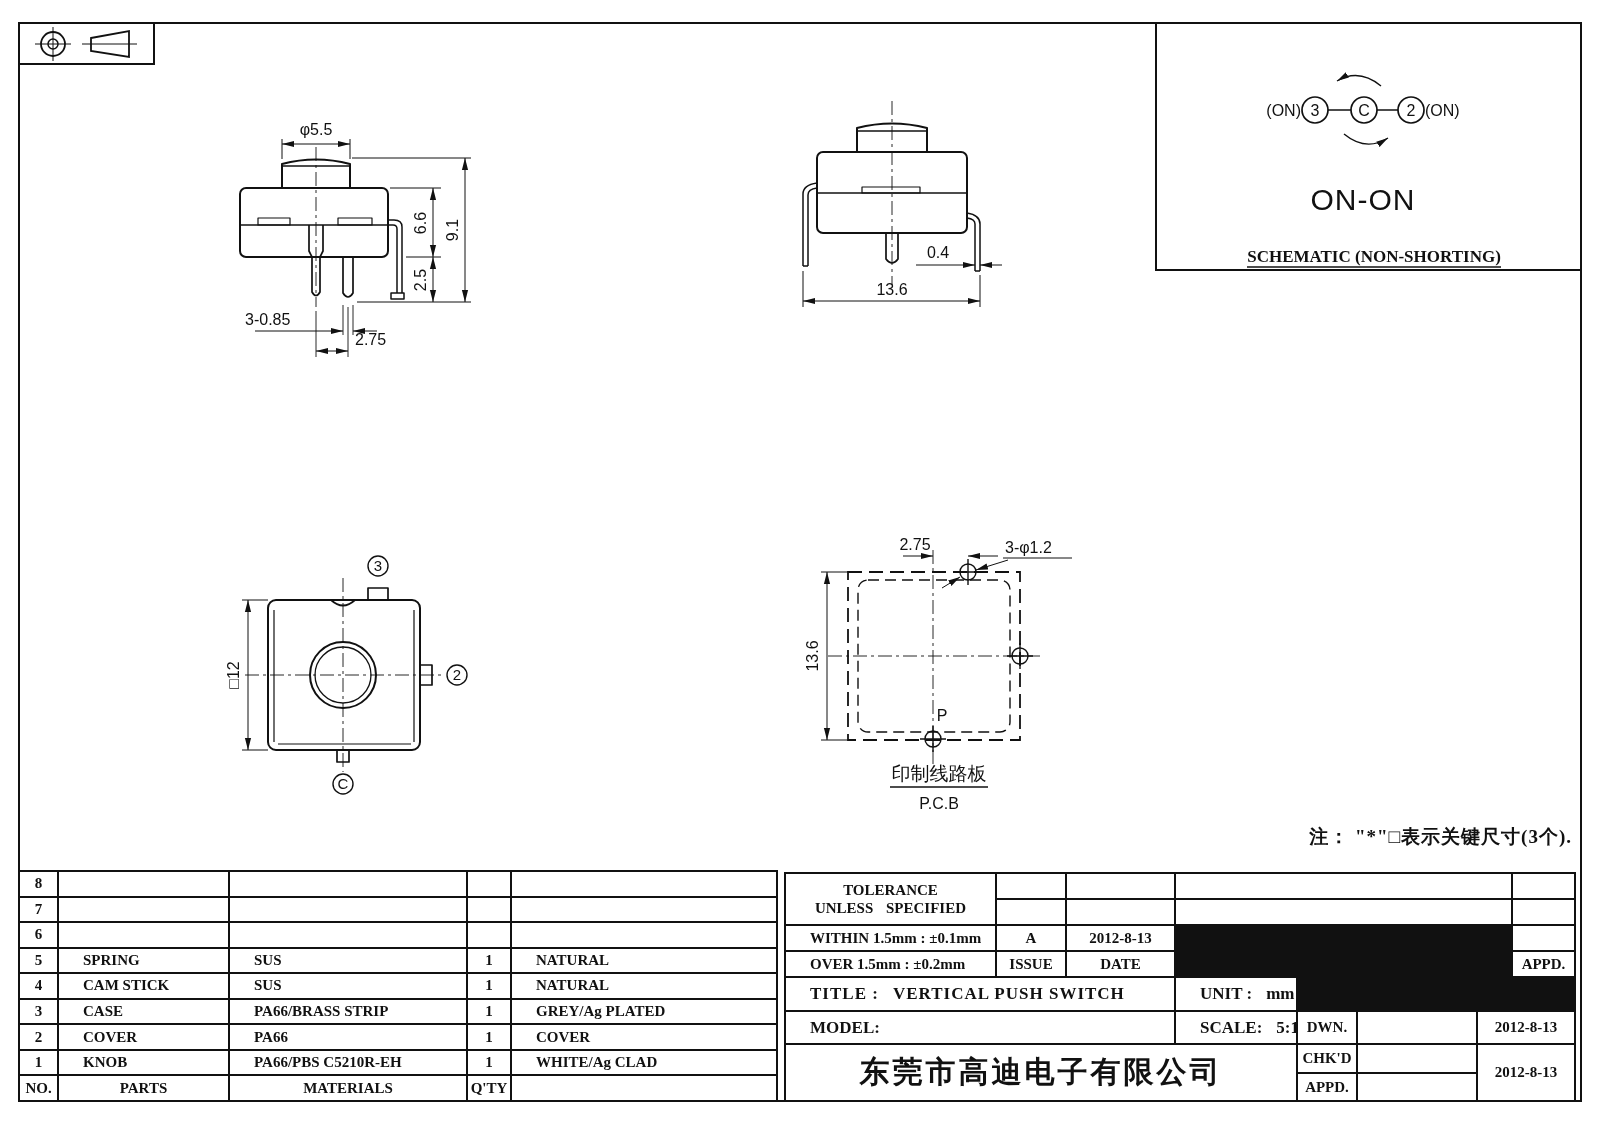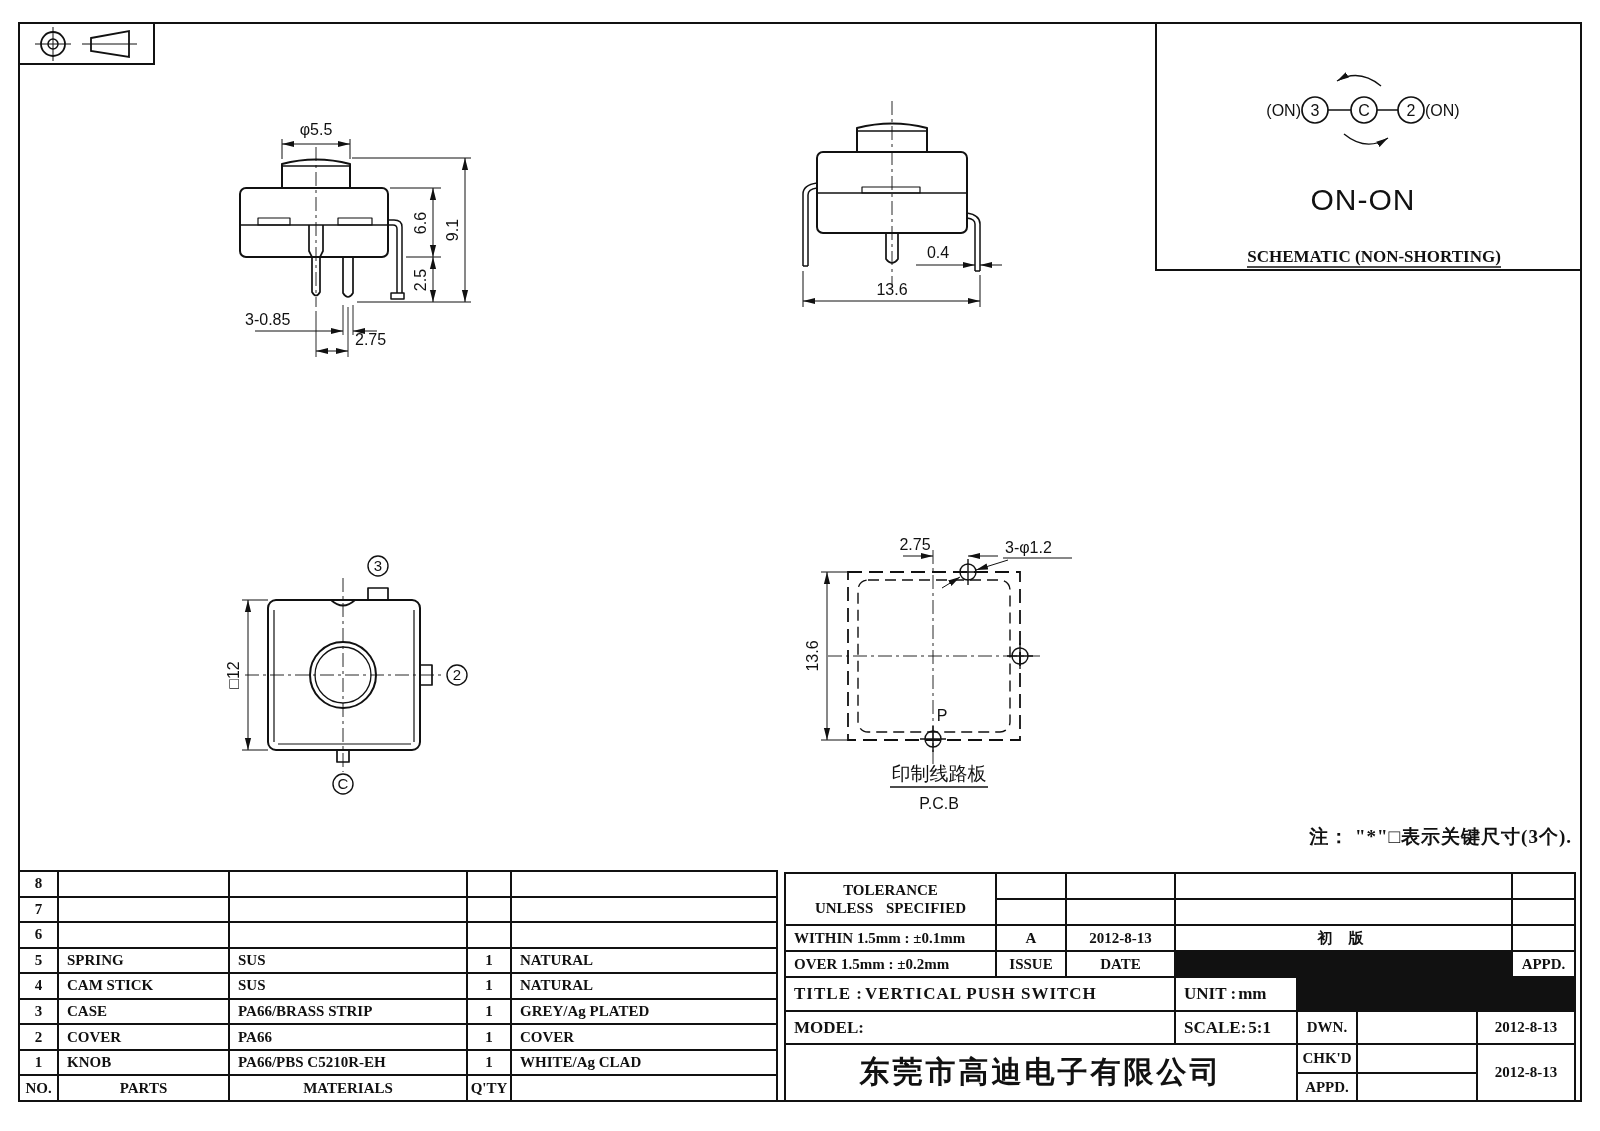--- a/index.html
+++ b/index.html
@@ -20,31 +20,31 @@
   .note{position:absolute;right:28px;top:824px;font-size:19px;font-weight:bold;
         font-family:"Liberation Serif","DejaVu Sans",serif;letter-spacing:1px;}
   
   .ptable{position:absolute;left:18px;top:870px;width:760px;height:232px;
           display:grid;grid-template-columns:37px 169px 236px 42px 1fr;
           grid-template-rows:repeat(9,1fr);gap:2px;padding:2px;
           background:#111;box-sizing:border-box;}
   .c{background:#fff;display:flex;align-items:center;font-weight:bold;
      font-size:15px;white-space:nowrap;overflow:hidden;}
   .cc{justify-content:center;}
-  .pl{padding-left:8px;}
+  .pl{padding-left:24px;}
   
   .tblock{position:absolute;left:784px;top:872px;width:792px;height:230px;
           display:grid;
           grid-template-columns:209px 68px 107px 120px 58px 118px 33px 1fr;
           grid-template-rows:24px 24px 24px 24px 32px 31px 27px 1fr;
           gap:2px;padding:2px;background:#111;box-sizing:border-box;}
   .tol2{flex-direction:column;justify-content:center;line-height:1.2;}
   .ws{word-spacing:9px;}
   .t17{font-size:17px;}
-  .gap14{gap:2px;}
+  .gap14{gap:14px;}
   .company{font-size:30px;font-weight:600;letter-spacing:3px;
            font-family:"Liberation Sans","DejaVu Sans",sans-serif;}
   .lsp{letter-spacing:1px;}
 </style>
 </head>
 <body>
 
 <div class="sheet">
 
   <div class="border"></div>
@@ -279,21 +279,20 @@
     <div class="c" style="grid-area:1/4/2/8"></div>
     <div class="c" style="grid-area:1/8/2/9"></div>
     <div class="c" style="grid-area:2/2/3/3"></div>
     <div class="c" style="grid-area:2/3/3/4"></div>
     <div class="c" style="grid-area:2/4/3/8"></div>
     <div class="c" style="grid-area:2/8/3/9"></div>
 
     <div class="c pl" style="grid-area:3/1/4/2">WITHIN 1.5mm : ±0.1mm</div>
     <div class="c cc" style="grid-area:3/2/4/3">A</div>
     <div class="c cc" style="grid-area:3/3/4/4">2012-8-13</div>
-    <div class="c cc cjk" style="grid-area:3/4/4/8;letter-spacing:6px">初  版</div>
     <div class="c" style="grid-area:3/8/4/9"></div>
 
     <div class="c pl" style="grid-area:4/1/5/2">OVER 1.5mm : ±0.2mm</div>
     <div class="c cc" style="grid-area:4/2/5/3">ISSUE</div>
     <div class="c cc" style="grid-area:4/3/5/4">DATE</div>
     <div class="c cc" style="grid-area:4/8/5/9">APPD.</div>
 
     <div class="c pl t17 gap14 lsp" style="grid-area:5/1/6/4">
       <span>TITLE :</span>
       <span>VERTICAL PUSH SWITCH</span>

